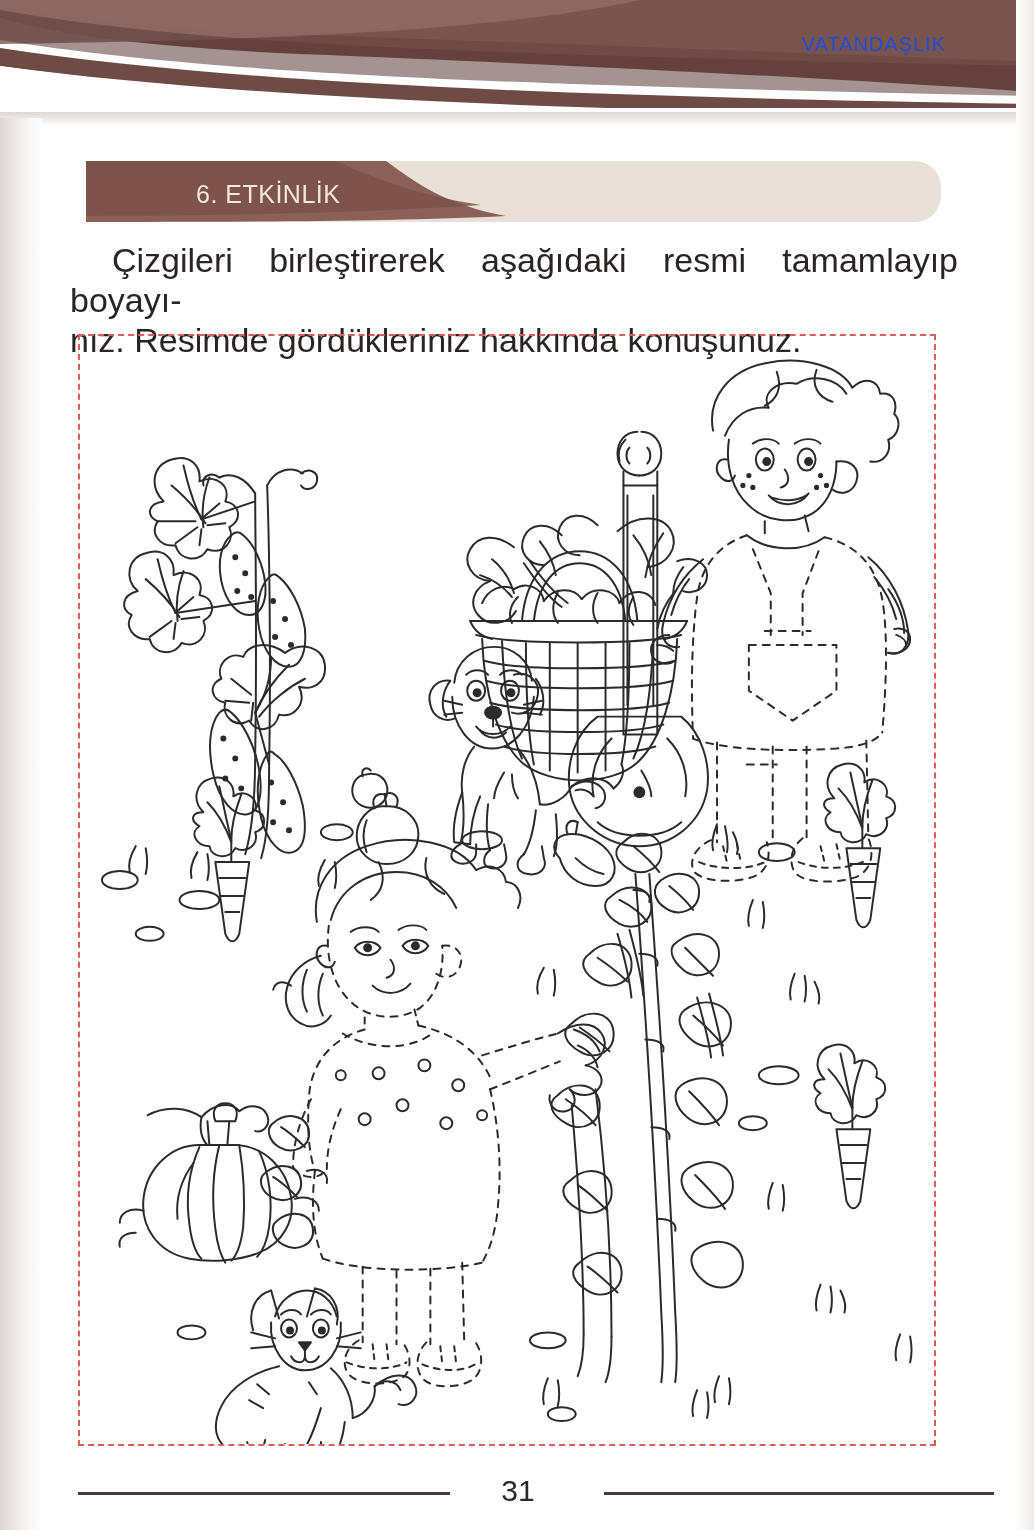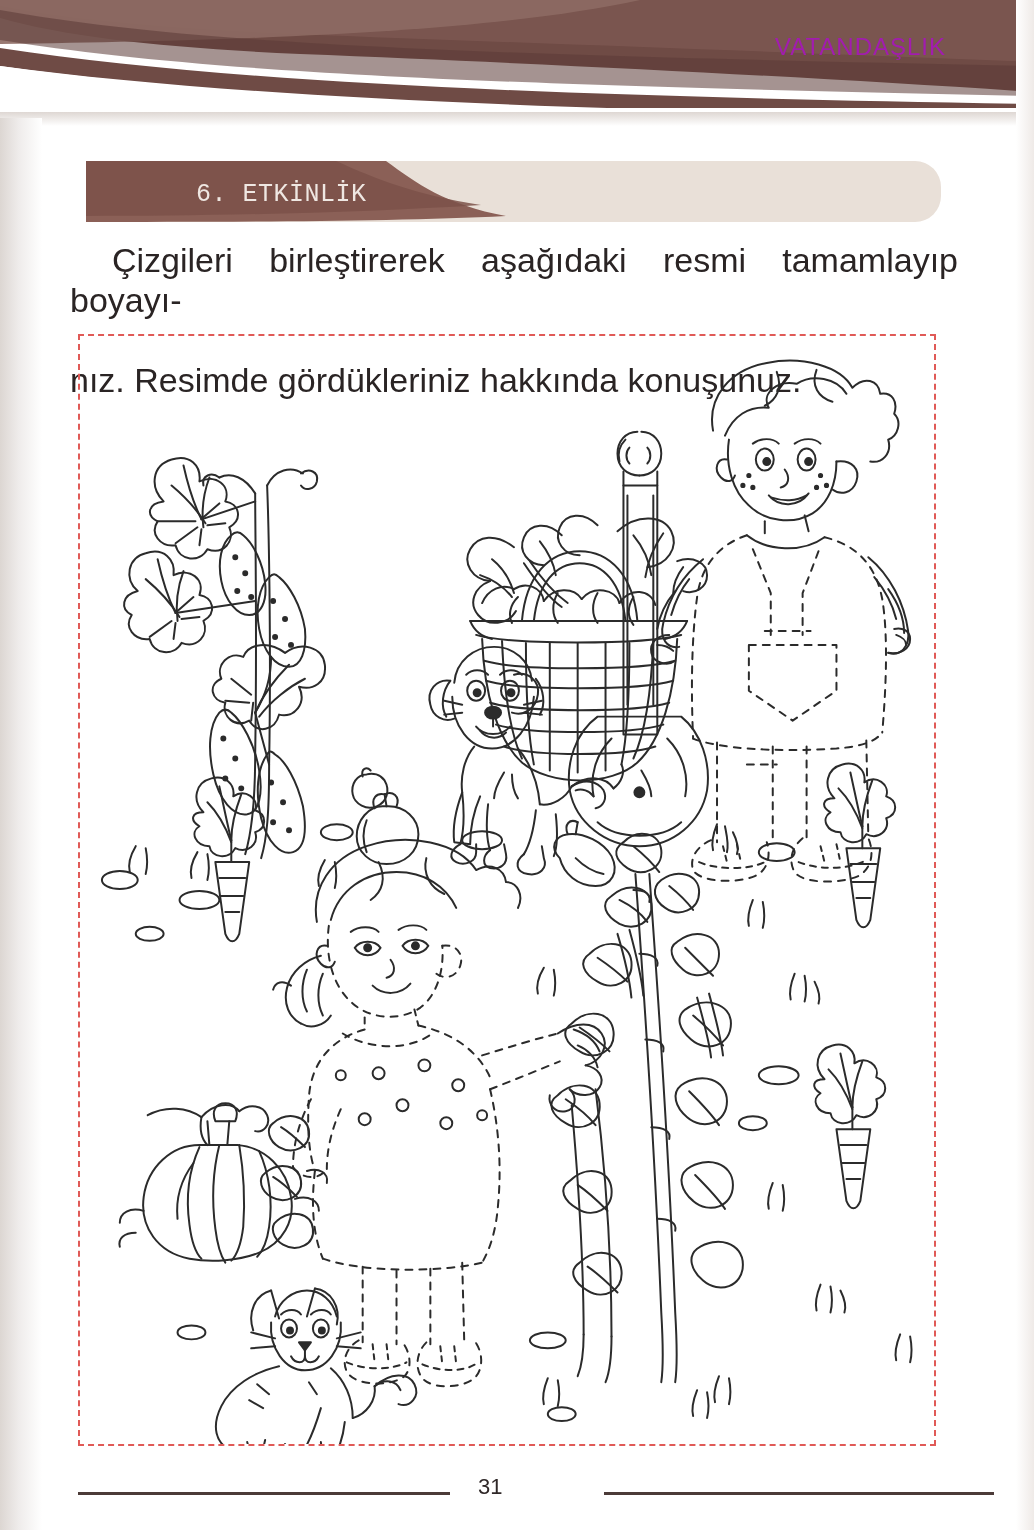--- a/index.html
+++ b/index.html
@@ -31,23 +31,23 @@
     position: absolute;
     left: 0;
     top: 0;
     width: 1034px;
     height: 120px;
   }
   .header-title {
     position: absolute;
     right: 88px;
     top: 33px;
-    font-size: 24px;
+    font-size: 20px;
     letter-spacing: 1px;
-    color: #a21caf;
+    color: #1d4ed8;
     font-family: "Liberation Sans", sans-serif;
   }
 
   
   .sheet {
     position: absolute;
     left: 0;
     top: 108px;
     width: 1034px;
     height: 1422px;
@@ -88,21 +88,20 @@
     width: 420px;
     height: 61px;
   }
   .activity-label {
     position: absolute;
     left: 196px;
     top: 180px;
     font-size: 25px;
     color: #efe7e2;
     letter-spacing: 0.5px;
-    font-family: Liberation Mono, monospace;
   }
 
   
   .instructions {
     position: absolute;
     left: 70px;
     top: 240px;
     width: 890px;
     font-size: 34px;
     line-height: 40px;
@@ -111,21 +110,20 @@
   }
   .instructions .line1 {
     display: block;
     text-indent: 42px;
     text-align: justify;
     text-align-last: justify;
     padding-right: 2px;
   }
   .instructions .line2 {
     display: block;
-    margin-top: 40px;
   }
 
   
   .activity-frame {
     position: absolute;
     left: 78px;
     top: 334px;
     width: 858px;
     height: 1112px;
     border: 2px dashed #e05a57;
@@ -161,21 +159,22 @@
     top: 22px;
     width: 390px;
     height: 3px;
     background: #4b3b38;
   }
   .footer .page-number {
     position: absolute;
     left: 478px;
     top: 4px;
     width: 80px;
-    font-size: 22px;
+    text-align: center;
+    font-size: 30px;
     color: #2f2727;
   }
   .edge-scuff {
     position: absolute;
     right: 0;
     top: 0;
     width: 18px;
     height: 1530px;
     background: linear-gradient(to left, #efeae7 0%, #ffffff 100%);
   }

